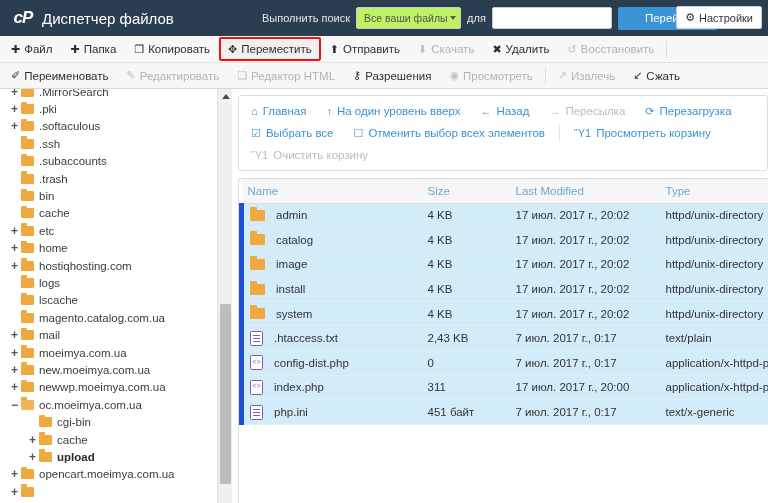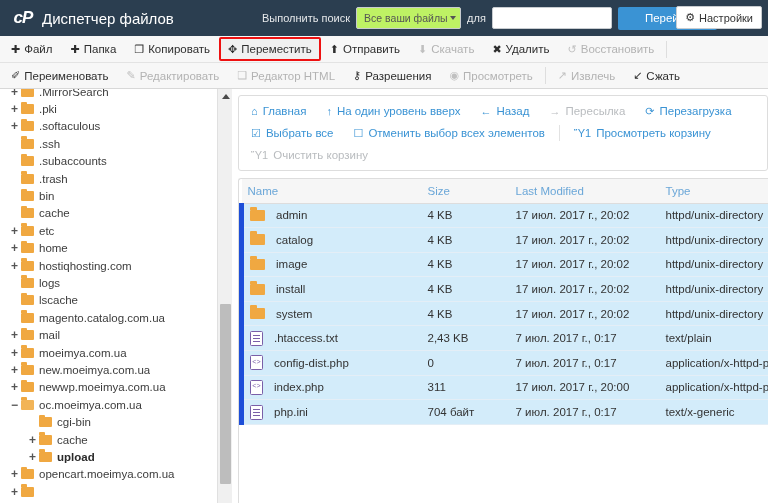--- a/index.html
+++ b/index.html
@@ -601,21 +601,21 @@
               <td class="td-name">
                 <div class="nm-inner">
                   <span class="ricon-file">
                     <i class="ln l1"></i>
                     <i class="ln l2"></i>
                     <i class="ln l3"></i>
                   </span>
                   <span>php.ini</span>
                 </div>
               </td>
-              <td class="td-size">704 байт</td>
+              <td class="td-size">451 байт</td>
               <td class="td-mod">7 июл. 2017 г., 0:17</td>
               <td class="td-type">text/x-generic</td>
             </tr>
           </tbody>
       </table>
     </div>
 
   </div>
 </div>
 

